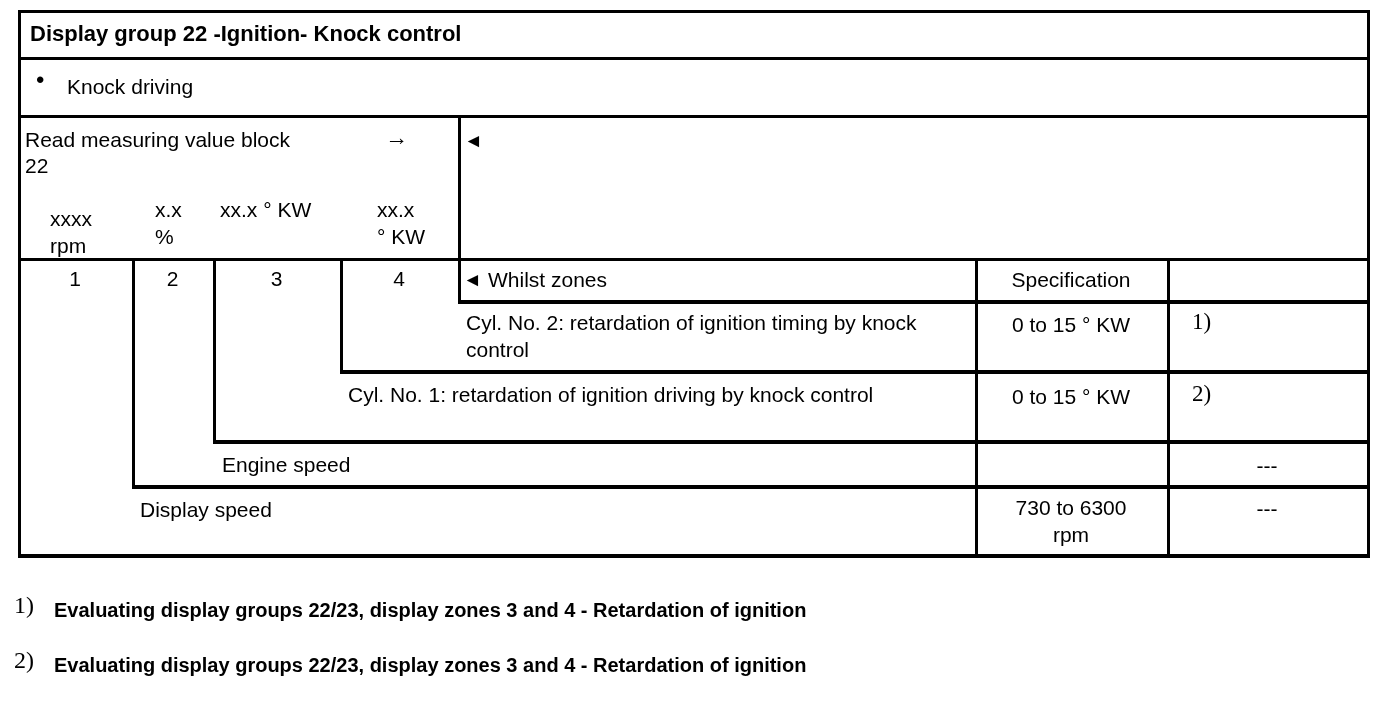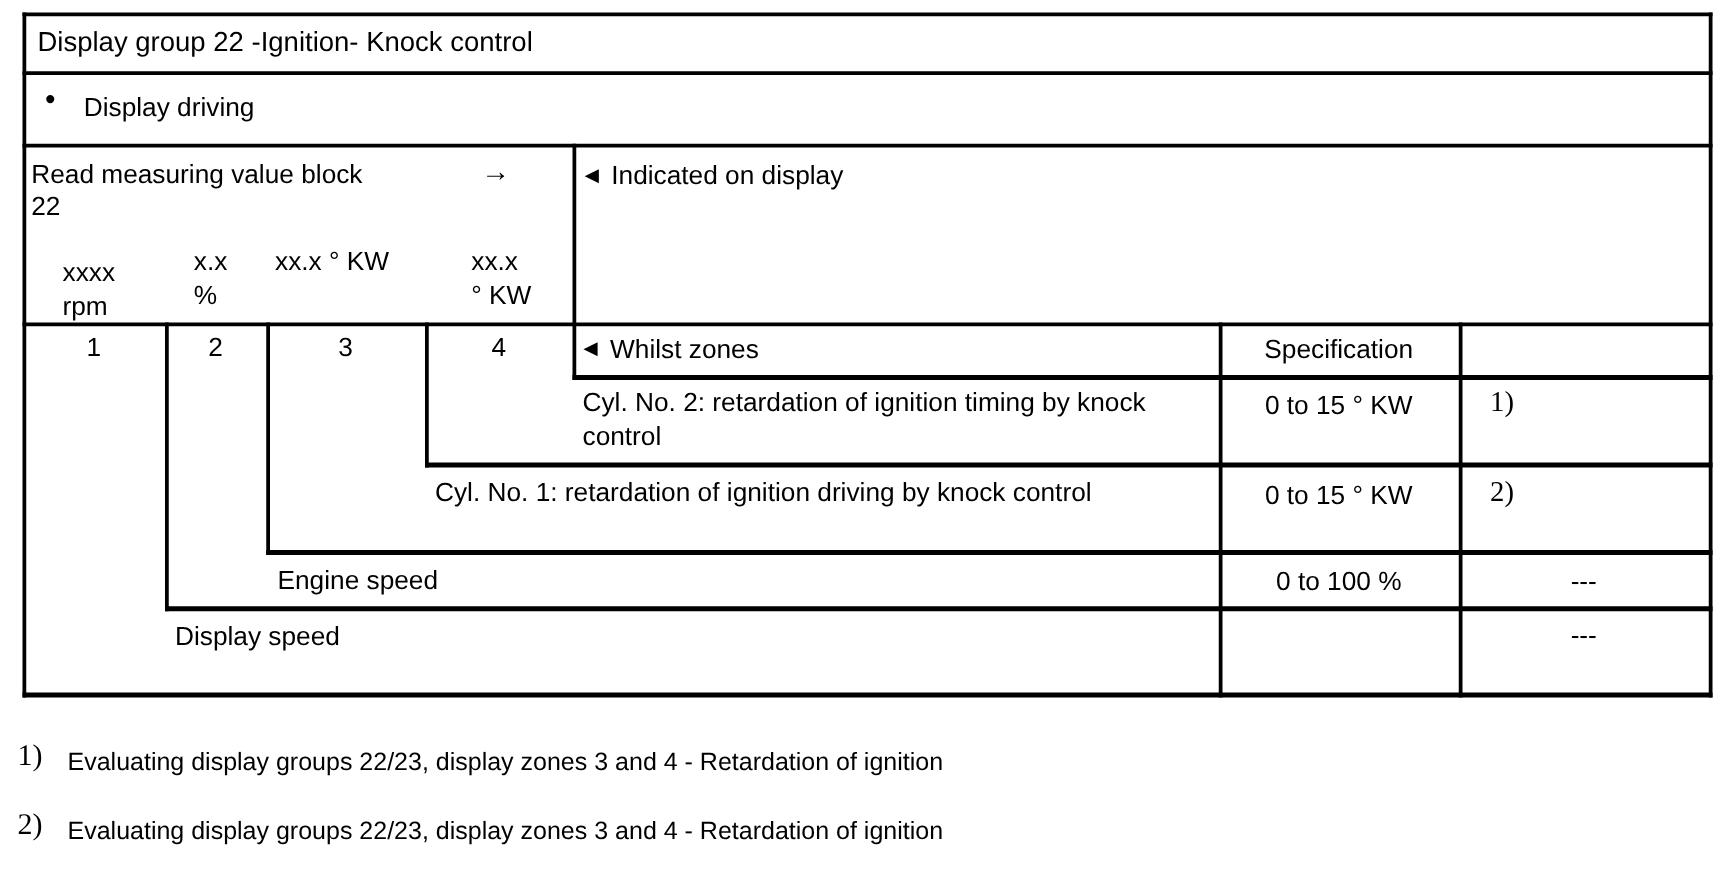--- a/index.html
+++ b/index.html
@@ -3,21 +3,21 @@
 <meta charset="utf-8">
 <style>
   html,body{margin:0;padding:0;background:#fff;}
   .page{
     position:relative;width:1376px;height:702px;background:#ffffff;
     font-family:"Liberation Sans",sans-serif;color:#000;overflow:hidden;
   }
   .ln{position:absolute;background:#000;}
   .txt{position:absolute;white-space:nowrap;font-size:21px;line-height:27px;}
   .wrap{white-space:normal;}
-  .bold{font-weight:normal;}
+  .bold{font-weight:bold;}
   .center{text-align:center;}
   .serif{font-family:"Liberation Serif",serif;}
   .marker{font-size:19px;}
   .small-bullet{font-size:24px;}
 </style>
 </head>
 <body>
 
 <div class="page">
 
@@ -37,21 +37,21 @@
   <div class="ln" style="left:458px;top:115px;width:3px;height:189px"></div>
   <div class="ln" style="left:132px;top:258px;width:3px;height:231px"></div>
   <div class="ln" style="left:213px;top:258px;width:3px;height:186px"></div>
   <div class="ln" style="left:340px;top:258px;width:3px;height:116px"></div>
   <div class="ln" style="left:975px;top:258px;width:3px;height:300px"></div>
   <div class="ln" style="left:1167px;top:258px;width:3px;height:300px"></div>
 
   <div class="txt bold" style="left:30px;top:20px;font-size:22px">Display group 22 -Ignition- Knock control</div>
 
   <div class="txt small-bullet" style="left:36px;top:66px">•</div>
-  <div class="txt" style="left:67px;top:73px">Display driving</div>
+  <div class="txt" style="left:67px;top:73px">Knock driving</div>
 
   <div class="txt" style="left:25px;top:126px">Read measuring value block</div>
   <div class="txt" style="left:385px;top:124px;font-size:23px">→</div>
   <div class="txt" style="left:25px;top:152px">22</div>
 
   <div class="txt" style="left:50px;top:205px">
     <div>xxxx</div>
     <div>rpm</div>
   </div>
   <div class="txt" style="left:155px;top:196px">
@@ -61,44 +61,43 @@
   <div class="txt" style="left:220px;top:196px">
     <div>xx.x ° KW</div>
     <div></div>
   </div>
   <div class="txt" style="left:377px;top:196px">
     <div>xx.x</div>
     <div>° KW</div>
   </div>
 
   <div class="txt marker" style="left:464px;top:127px">◄</div>
-  <div class="txt" style="left:489px;top:127px">Indicated on display</div>
 
   <div class="txt center" style="left:18px;width:114px;top:265px">1</div>
   <div class="txt center" style="left:132px;width:81px;top:265px">2</div>
   <div class="txt center" style="left:213px;width:127px;top:265px">3</div>
   <div class="txt center" style="left:340px;width:118px;top:265px">4</div>
 
   <div class="txt marker" style="left:463px;top:266px">◄</div>
   <div class="txt" style="left:488px;top:266px">Whilst zones</div>
   <div class="txt center" style="left:975px;width:192px;top:266px">Specification</div>
 
   <div class="txt wrap" style="left:466px;top:309px;width:480px">Cyl. No. 2: retardation of ignition timing by knock control</div>
   <div class="txt center" style="left:975px;width:192px;top:311px">0 to 15 ° KW</div>
   <div class="txt serif" style="left:1192px;top:308px;font-size:23px">1)</div>
 
   <div class="txt" style="left:348px;top:381px">Cyl. No. 1: retardation of ignition driving by knock control</div>
   <div class="txt center" style="left:975px;width:192px;top:383px">0 to 15 ° KW</div>
   <div class="txt serif" style="left:1192px;top:380px;font-size:23px">2)</div>
 
   <div class="txt" style="left:222px;top:451px">Engine speed</div>
-  <div class="txt center" style="left:975px;width:192px;top:452px">0 to 100 %</div>
   <div class="txt center" style="left:1167px;width:200px;top:452px">---</div>
 
   <div class="txt" style="left:140px;top:496px">Display speed</div>
+  <div class="txt wrap center" style="left:1000px;width:142px;top:494px">730 to 6300 rpm</div>
   <div class="txt center" style="left:1167px;width:200px;top:495px">---</div>
 
   <div class="txt serif" style="left:14px;top:592px;font-size:24px">1)</div>
   <div class="txt bold" style="left:54px;top:597px;font-size:20px">Evaluating display groups 22/23, display zones 3 and 4 - Retardation of ignition</div>
 
   <div class="txt serif" style="left:14px;top:647px;font-size:24px">2)</div>
   <div class="txt bold" style="left:54px;top:652px;font-size:20px">Evaluating display groups 22/23, display zones 3 and 4 - Retardation of ignition</div>
 
 </div>
 

